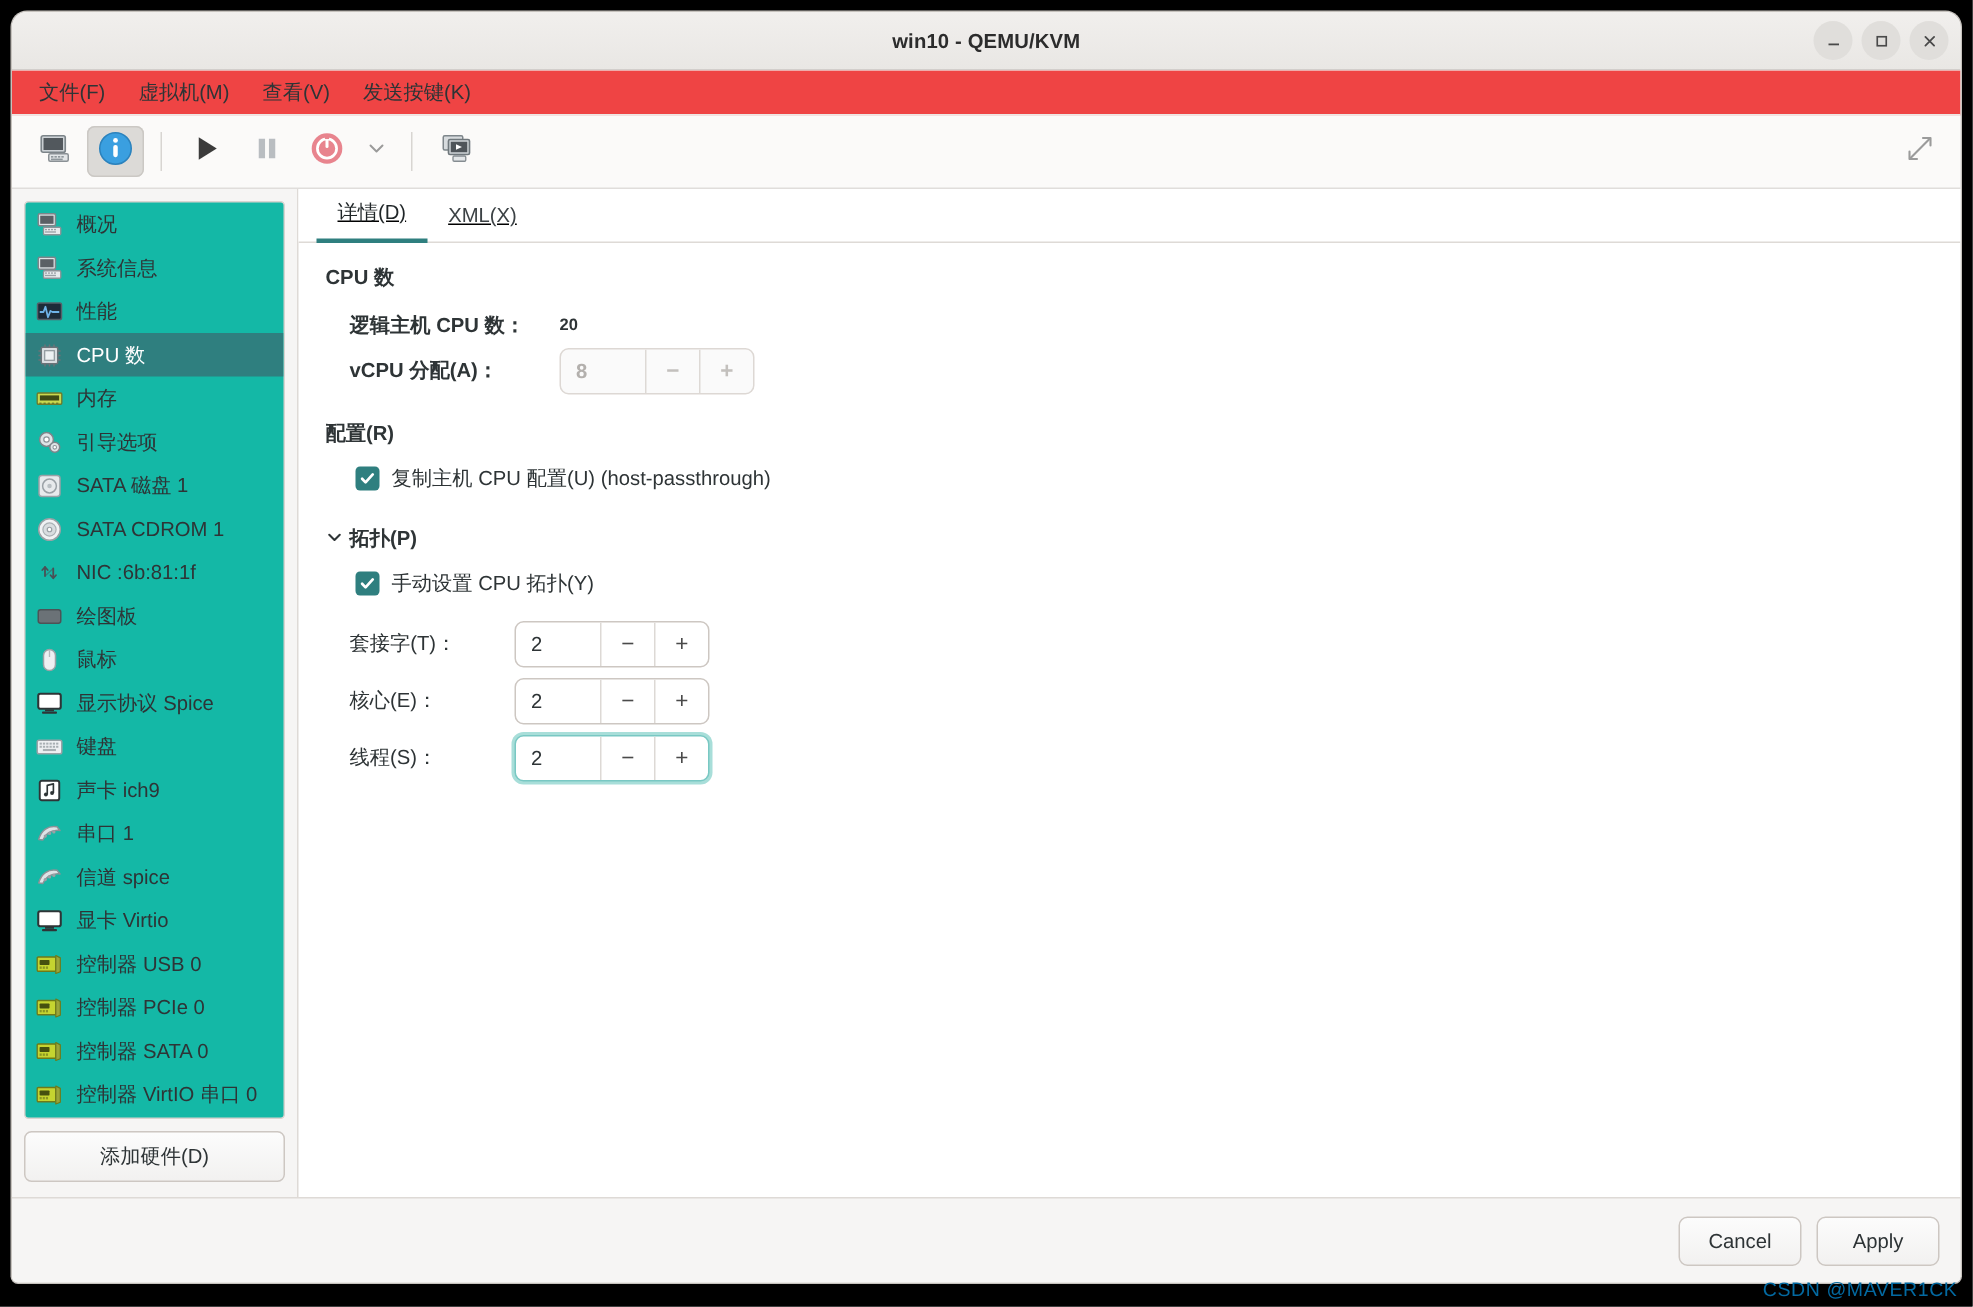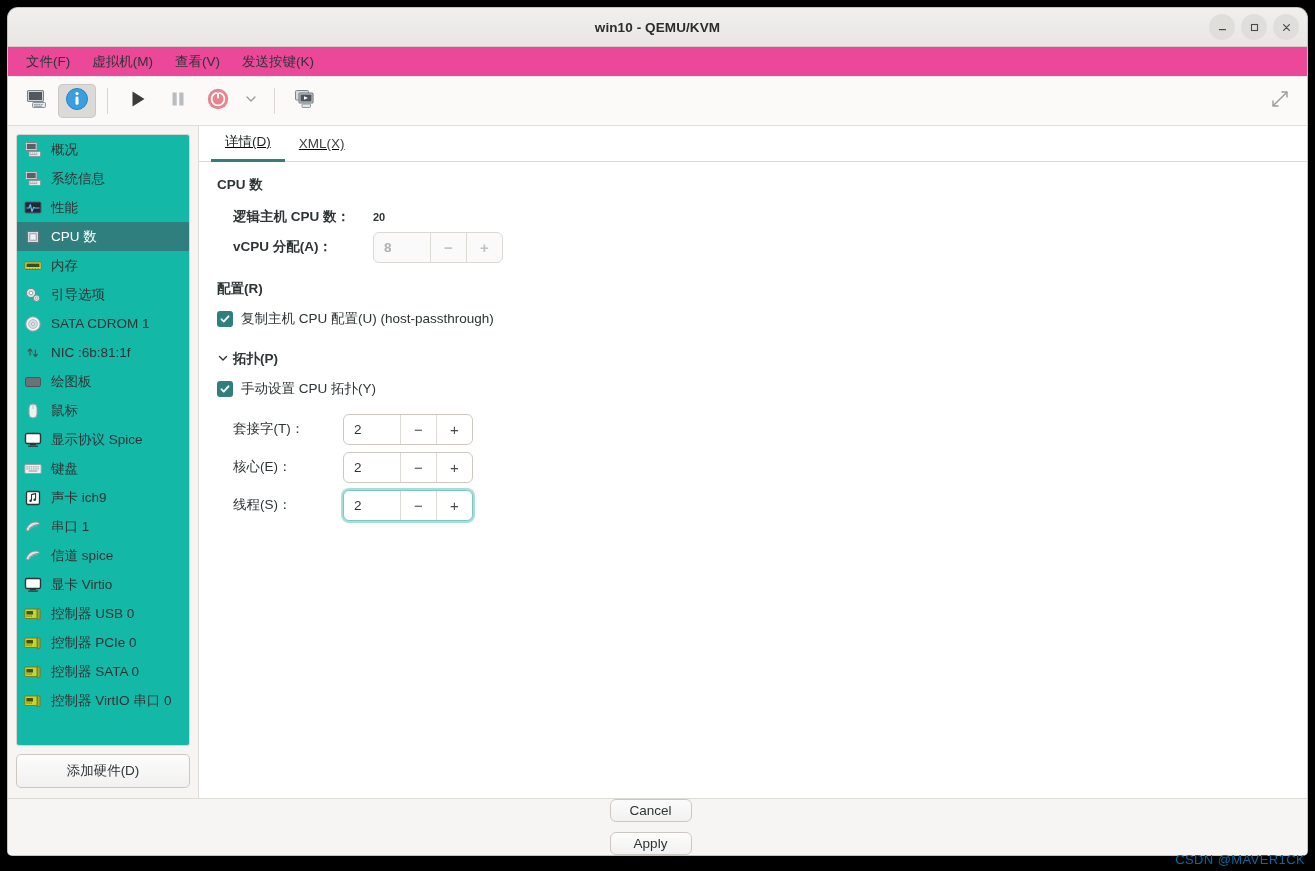--- a/index.html
+++ b/index.html
@@ -70,21 +70,21 @@
     font-size: 12px;
     line-height: 1;
     cursor: default;
   }
   .win-btn svg { display: block; }
 
   
   .menubar {
     height: 29px;
     min-height: 29px;
-    background: #ec4899;
+    background: #ef4444;
     display: flex;
     align-items: center;
     padding-left: 10px;
     gap: 6px;
     border-bottom: 1px solid #ebe8e5;
   }
   .menu-item {
     font-size: 13.5px;
     color: #2e3436;
     padding: 3px 8px;
@@ -310,20 +310,21 @@
     cursor: default;
     user-select: none;
   }
   .spin.disabled .spin-btn { color: #c3c0bd; }
 
   
   .cbrow {
     display: flex;
     align-items: center;
     gap: 8px;
+    margin-left: 20px;
     height: 26px;
   }
   .cbox {
     width: 16px;
     height: 16px;
     border-radius: 3px;
     background: #2f7f7f;
     display: flex;
     align-items: center;
     justify-content: center;
@@ -355,21 +356,20 @@
   .footer {
     height: 56px;
     min-height: 56px;
     background: #f6f5f4;
     border-top: 1px solid #dedad6;
     display: flex;
     align-items: center;
     justify-content: flex-end;
     padding-right: 14px;
     gap: 10px;
-    flex-direction: column;
   }
   .btn {
     min-width: 82px;
     height: 33px;
     padding: 0 18px;
     border: 1px solid #cdc7c2;
     border-radius: 6px;
     background: linear-gradient(to bottom, #fcfcfc, #f2f1f0);
     font-size: 13.5px;
     color: #2e3436;
@@ -591,20 +591,30 @@
           <div class="hw-item">
             <span class="hw-ico">
               <svg width="18" height="18" viewBox="0 0 18 18">
                 <circle cx="7" cy="7" r="4.6" fill="#dfe3e6" stroke="#7d858a" stroke-width="1"></circle>
                 <circle cx="7" cy="7" r="1.8" fill="#ffffff" stroke="#8b9297" stroke-width="0.8"></circle>
                 <circle cx="12.5" cy="12.2" r="3.3" fill="#dfe3e6" stroke="#7d858a" stroke-width="1"></circle>
                 <circle cx="12.5" cy="12.2" r="1.2" fill="#ffffff" stroke="#8b9297" stroke-width="0.7"></circle>
               </svg>
             </span>
             <span>引导选项</span>
+          </div>
+          <div class="hw-item">
+            <span class="hw-ico">
+              <svg width="18" height="18" viewBox="0 0 18 18">
+                <rect x="2" y="2" width="14" height="14" rx="2" fill="#e7eaec" stroke="#9aa1a6" stroke-width="1"></rect>
+                <circle cx="9" cy="9" r="4.6" fill="none" stroke="#9aa1a6" stroke-width="1"></circle>
+                <circle cx="9" cy="9" r="1.5" fill="#b8bec2"></circle>
+              </svg>
+            </span>
+            <span>SATA 磁盘 1</span>
           </div>
           <div class="hw-item">
             <span class="hw-ico">
               <svg width="18" height="18" viewBox="0 0 18 18">
                 <circle cx="9" cy="9" r="7.2" fill="#f0f2f4" stroke="#9aa1a6" stroke-width="1"></circle>
                 <circle cx="9" cy="9" r="4.4" fill="#d8dde0" stroke="#aab1b5" stroke-width="0.8"></circle>
                 <circle cx="9" cy="9" r="1.5" fill="#ffffff" stroke="#9aa1a6" stroke-width="0.8"></circle>
               </svg>
             </span>
             <span>SATA CDROM 1</span>

